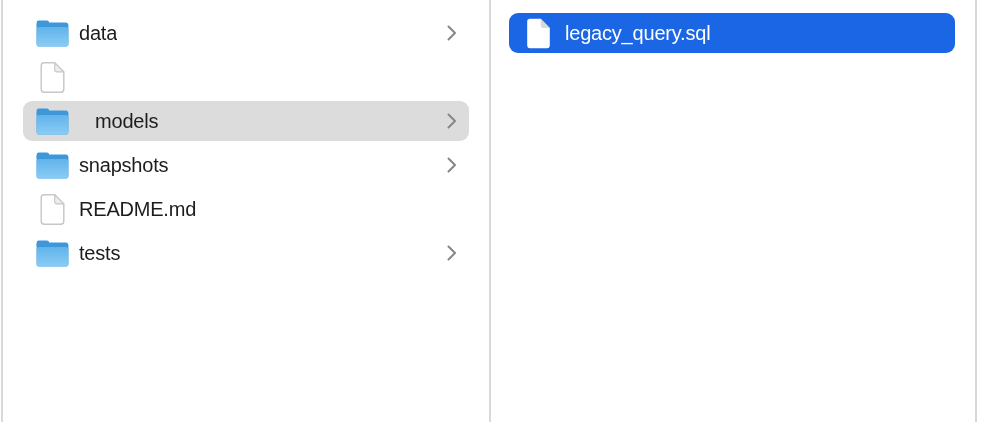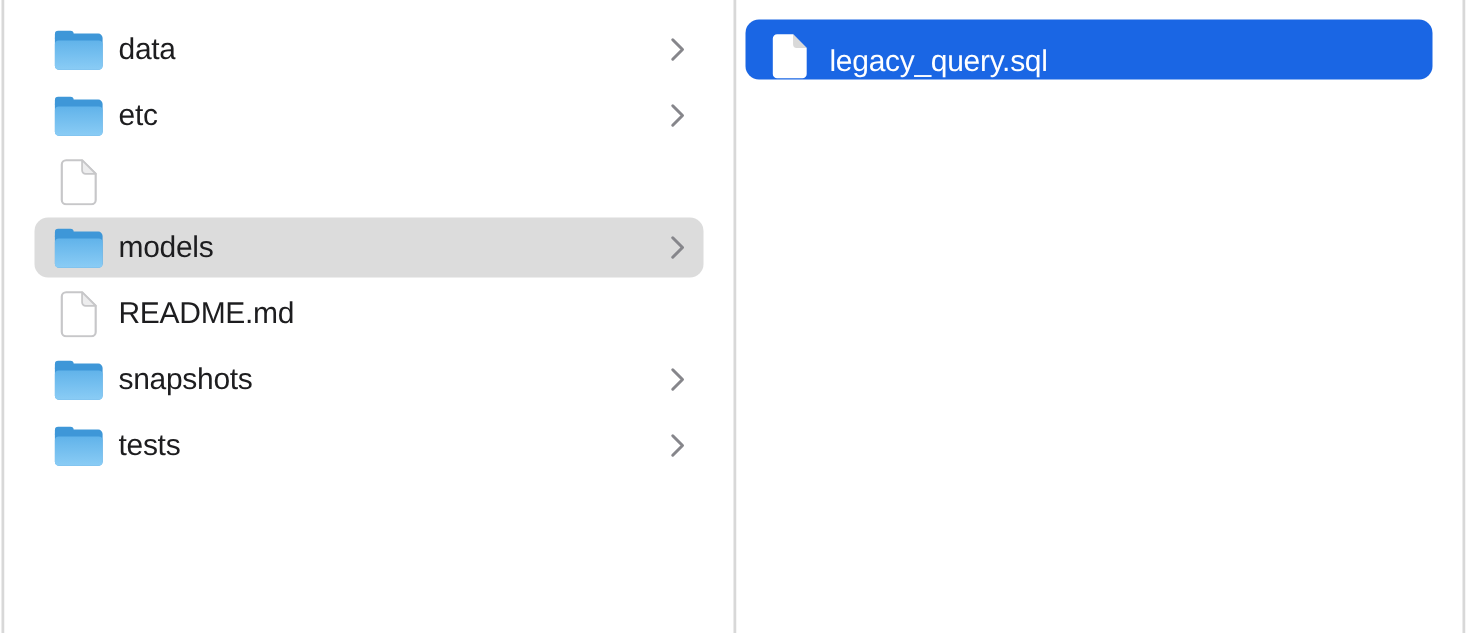--- a/index.html
+++ b/index.html
@@ -39,22 +39,22 @@
   .col-sliver{flex:1 1 auto;border-right:none;background:#fff;}
   .row{
     height:40px;
     margin:0 20px 4px 20px;
     border-radius:9px;
     display:flex;
     align-items:center;
     padding:0 12px 0 13px;
     cursor:default;
   }
-  .col-2 .row{margin-left:6px;align-items:flex-end;}
-  .row.sel-gray{background:var(--sel-gray);}
+  .col-2 .row{margin-left:18px;}
+  .row.sel-gray{background:var(--sel-gray);gap:16px;}
   .row.sel-blue{background:var(--sel-blue);}
   .icon-box{
     width:33px;
     flex:0 0 auto;
     display:flex;
     align-items:center;
     justify-content:center;
   }
   .label{
     margin-left:10px;
@@ -99,43 +99,20 @@
 
     </span>
     <span class="label">data</span>
     <span class="spacer"></span>
     <span class="chevron">
       <svg width="10" height="16" viewBox="0 0 10 16">
         <polyline points="1.5,1.5 8,8 1.5,14.5" fill="none" stroke="#86868b" stroke-width="2" stroke-linecap="round" stroke-linejoin="round"></polyline>
       </svg>
     </span>
   </div>
-      <div class="row has-chevron">
-    <span class="icon-box">
-      <svg class="ic-folder" width="33" height="27" viewBox="0 0 34 28">
-        <defs>
-          <linearGradient id="fg" x1="0" y1="0" x2="0" y2="1">
-            <stop offset="0" stop-color="#61b3ea"></stop>
-            <stop offset="1" stop-color="#8accf5"></stop>
-          </linearGradient>
-        </defs>
-        <path d="M0.5 6 V2.8 A2.3 2.3 0 0 1 2.8 0.5 H11.2 A2.3 2.3 0 0 1 13.5 2.8 V6 Z" fill="#3e97d8"></path>
-        <rect x="0.5" y="2.5" width="33" height="25" rx="3" fill="#3e97d8"></rect>
-        <rect x="0.5" y="7.2" width="33" height="20.3" rx="2.8" fill="url(#fg)"></rect>
-      </svg>
-
-    </span>
-    <span class="label">etc</span>
-    <span class="spacer"></span>
-    <span class="chevron">
-      <svg width="10" height="16" viewBox="0 0 10 16">
-        <polyline points="1.5,1.5 8,8 1.5,14.5" fill="none" stroke="#86868b" stroke-width="2" stroke-linecap="round" stroke-linejoin="round"></polyline>
-      </svg>
-    </span>
-  </div>
       <div class="row">
     <span class="icon-box">
 
       <svg class="ic-file" width="25" height="31" viewBox="0 0 26 32">
         <path class="file-page" d="M4.25 0.75 H15.3 L24.75 10.2 V28.25 A3 3 0 0 1 21.75 31.25 H4.25 A3 3 0 0 1 1.25 28.25 V3.75 A3 3 0 0 1 4.25 0.75 Z" fill="#ffffff" stroke="#c7c7c9" stroke-width="1.5" stroke-linejoin="round"></path>
         <path class="file-fold" d="M15.3 0.75 L24.75 10.2 H17.8 A2.5 2.5 0 0 1 15.3 7.7 Z" fill="#ededee" stroke="#c7c7c9" stroke-width="1.2" stroke-linejoin="round"></path>
       </svg>
     </span>
     <span class="spacer"></span>
 
@@ -156,20 +133,43 @@
 
     </span>
     <span class="label">models</span>
     <span class="spacer"></span>
     <span class="chevron">
       <svg width="10" height="16" viewBox="0 0 10 16">
         <polyline points="1.5,1.5 8,8 1.5,14.5" fill="none" stroke="#86868b" stroke-width="2" stroke-linecap="round" stroke-linejoin="round"></polyline>
       </svg>
     </span>
   </div>
+      <div class="row has-chevron">
+    <span class="icon-box">
+      <svg class="ic-folder" width="33" height="27" viewBox="0 0 34 28">
+        <defs>
+          <linearGradient id="fg" x1="0" y1="0" x2="0" y2="1">
+            <stop offset="0" stop-color="#61b3ea"></stop>
+            <stop offset="1" stop-color="#8accf5"></stop>
+          </linearGradient>
+        </defs>
+        <path d="M0.5 6 V2.8 A2.3 2.3 0 0 1 2.8 0.5 H11.2 A2.3 2.3 0 0 1 13.5 2.8 V6 Z" fill="#3e97d8"></path>
+        <rect x="0.5" y="2.5" width="33" height="25" rx="3" fill="#3e97d8"></rect>
+        <rect x="0.5" y="7.2" width="33" height="20.3" rx="2.8" fill="url(#fg)"></rect>
+      </svg>
+
+    </span>
+    <span class="label">snapshots</span>
+    <span class="spacer"></span>
+    <span class="chevron">
+      <svg width="10" height="16" viewBox="0 0 10 16">
+        <polyline points="1.5,1.5 8,8 1.5,14.5" fill="none" stroke="#86868b" stroke-width="2" stroke-linecap="round" stroke-linejoin="round"></polyline>
+      </svg>
+    </span>
+  </div>
       <div class="row">
     <span class="icon-box">
 
       <svg class="ic-file" width="25" height="31" viewBox="0 0 26 32">
         <path class="file-page" d="M4.25 0.75 H15.3 L24.75 10.2 V28.25 A3 3 0 0 1 21.75 31.25 H4.25 A3 3 0 0 1 1.25 28.25 V3.75 A3 3 0 0 1 4.25 0.75 Z" fill="#ffffff" stroke="#c7c7c9" stroke-width="1.5" stroke-linejoin="round"></path>
         <path class="file-fold" d="M15.3 0.75 L24.75 10.2 H17.8 A2.5 2.5 0 0 1 15.3 7.7 Z" fill="#ededee" stroke="#c7c7c9" stroke-width="1.2" stroke-linejoin="round"></path>
       </svg>
     </span>
     <span class="label">README.md</span>
     <span class="spacer"></span>
@@ -183,43 +183,20 @@
             <stop offset="0" stop-color="#61b3ea"></stop>
             <stop offset="1" stop-color="#8accf5"></stop>
           </linearGradient>
         </defs>
         <path d="M0.5 6 V2.8 A2.3 2.3 0 0 1 2.8 0.5 H11.2 A2.3 2.3 0 0 1 13.5 2.8 V6 Z" fill="#3e97d8"></path>
         <rect x="0.5" y="2.5" width="33" height="25" rx="3" fill="#3e97d8"></rect>
         <rect x="0.5" y="7.2" width="33" height="20.3" rx="2.8" fill="url(#fg)"></rect>
       </svg>
 
     </span>
-    <span class="label">snapshots</span>
-    <span class="spacer"></span>
-    <span class="chevron">
-      <svg width="10" height="16" viewBox="0 0 10 16">
-        <polyline points="1.5,1.5 8,8 1.5,14.5" fill="none" stroke="#86868b" stroke-width="2" stroke-linecap="round" stroke-linejoin="round"></polyline>
-      </svg>
-    </span>
-  </div>
-      <div class="row has-chevron">
-    <span class="icon-box">
-      <svg class="ic-folder" width="33" height="27" viewBox="0 0 34 28">
-        <defs>
-          <linearGradient id="fg" x1="0" y1="0" x2="0" y2="1">
-            <stop offset="0" stop-color="#61b3ea"></stop>
-            <stop offset="1" stop-color="#8accf5"></stop>
-          </linearGradient>
-        </defs>
-        <path d="M0.5 6 V2.8 A2.3 2.3 0 0 1 2.8 0.5 H11.2 A2.3 2.3 0 0 1 13.5 2.8 V6 Z" fill="#3e97d8"></path>
-        <rect x="0.5" y="2.5" width="33" height="25" rx="3" fill="#3e97d8"></rect>
-        <rect x="0.5" y="7.2" width="33" height="20.3" rx="2.8" fill="url(#fg)"></rect>
-      </svg>
-
-    </span>
     <span class="label">tests</span>
     <span class="spacer"></span>
     <span class="chevron">
       <svg width="10" height="16" viewBox="0 0 10 16">
         <polyline points="1.5,1.5 8,8 1.5,14.5" fill="none" stroke="#86868b" stroke-width="2" stroke-linecap="round" stroke-linejoin="round"></polyline>
       </svg>
     </span>
   </div>
     </div>
   <div class="col col-2">

